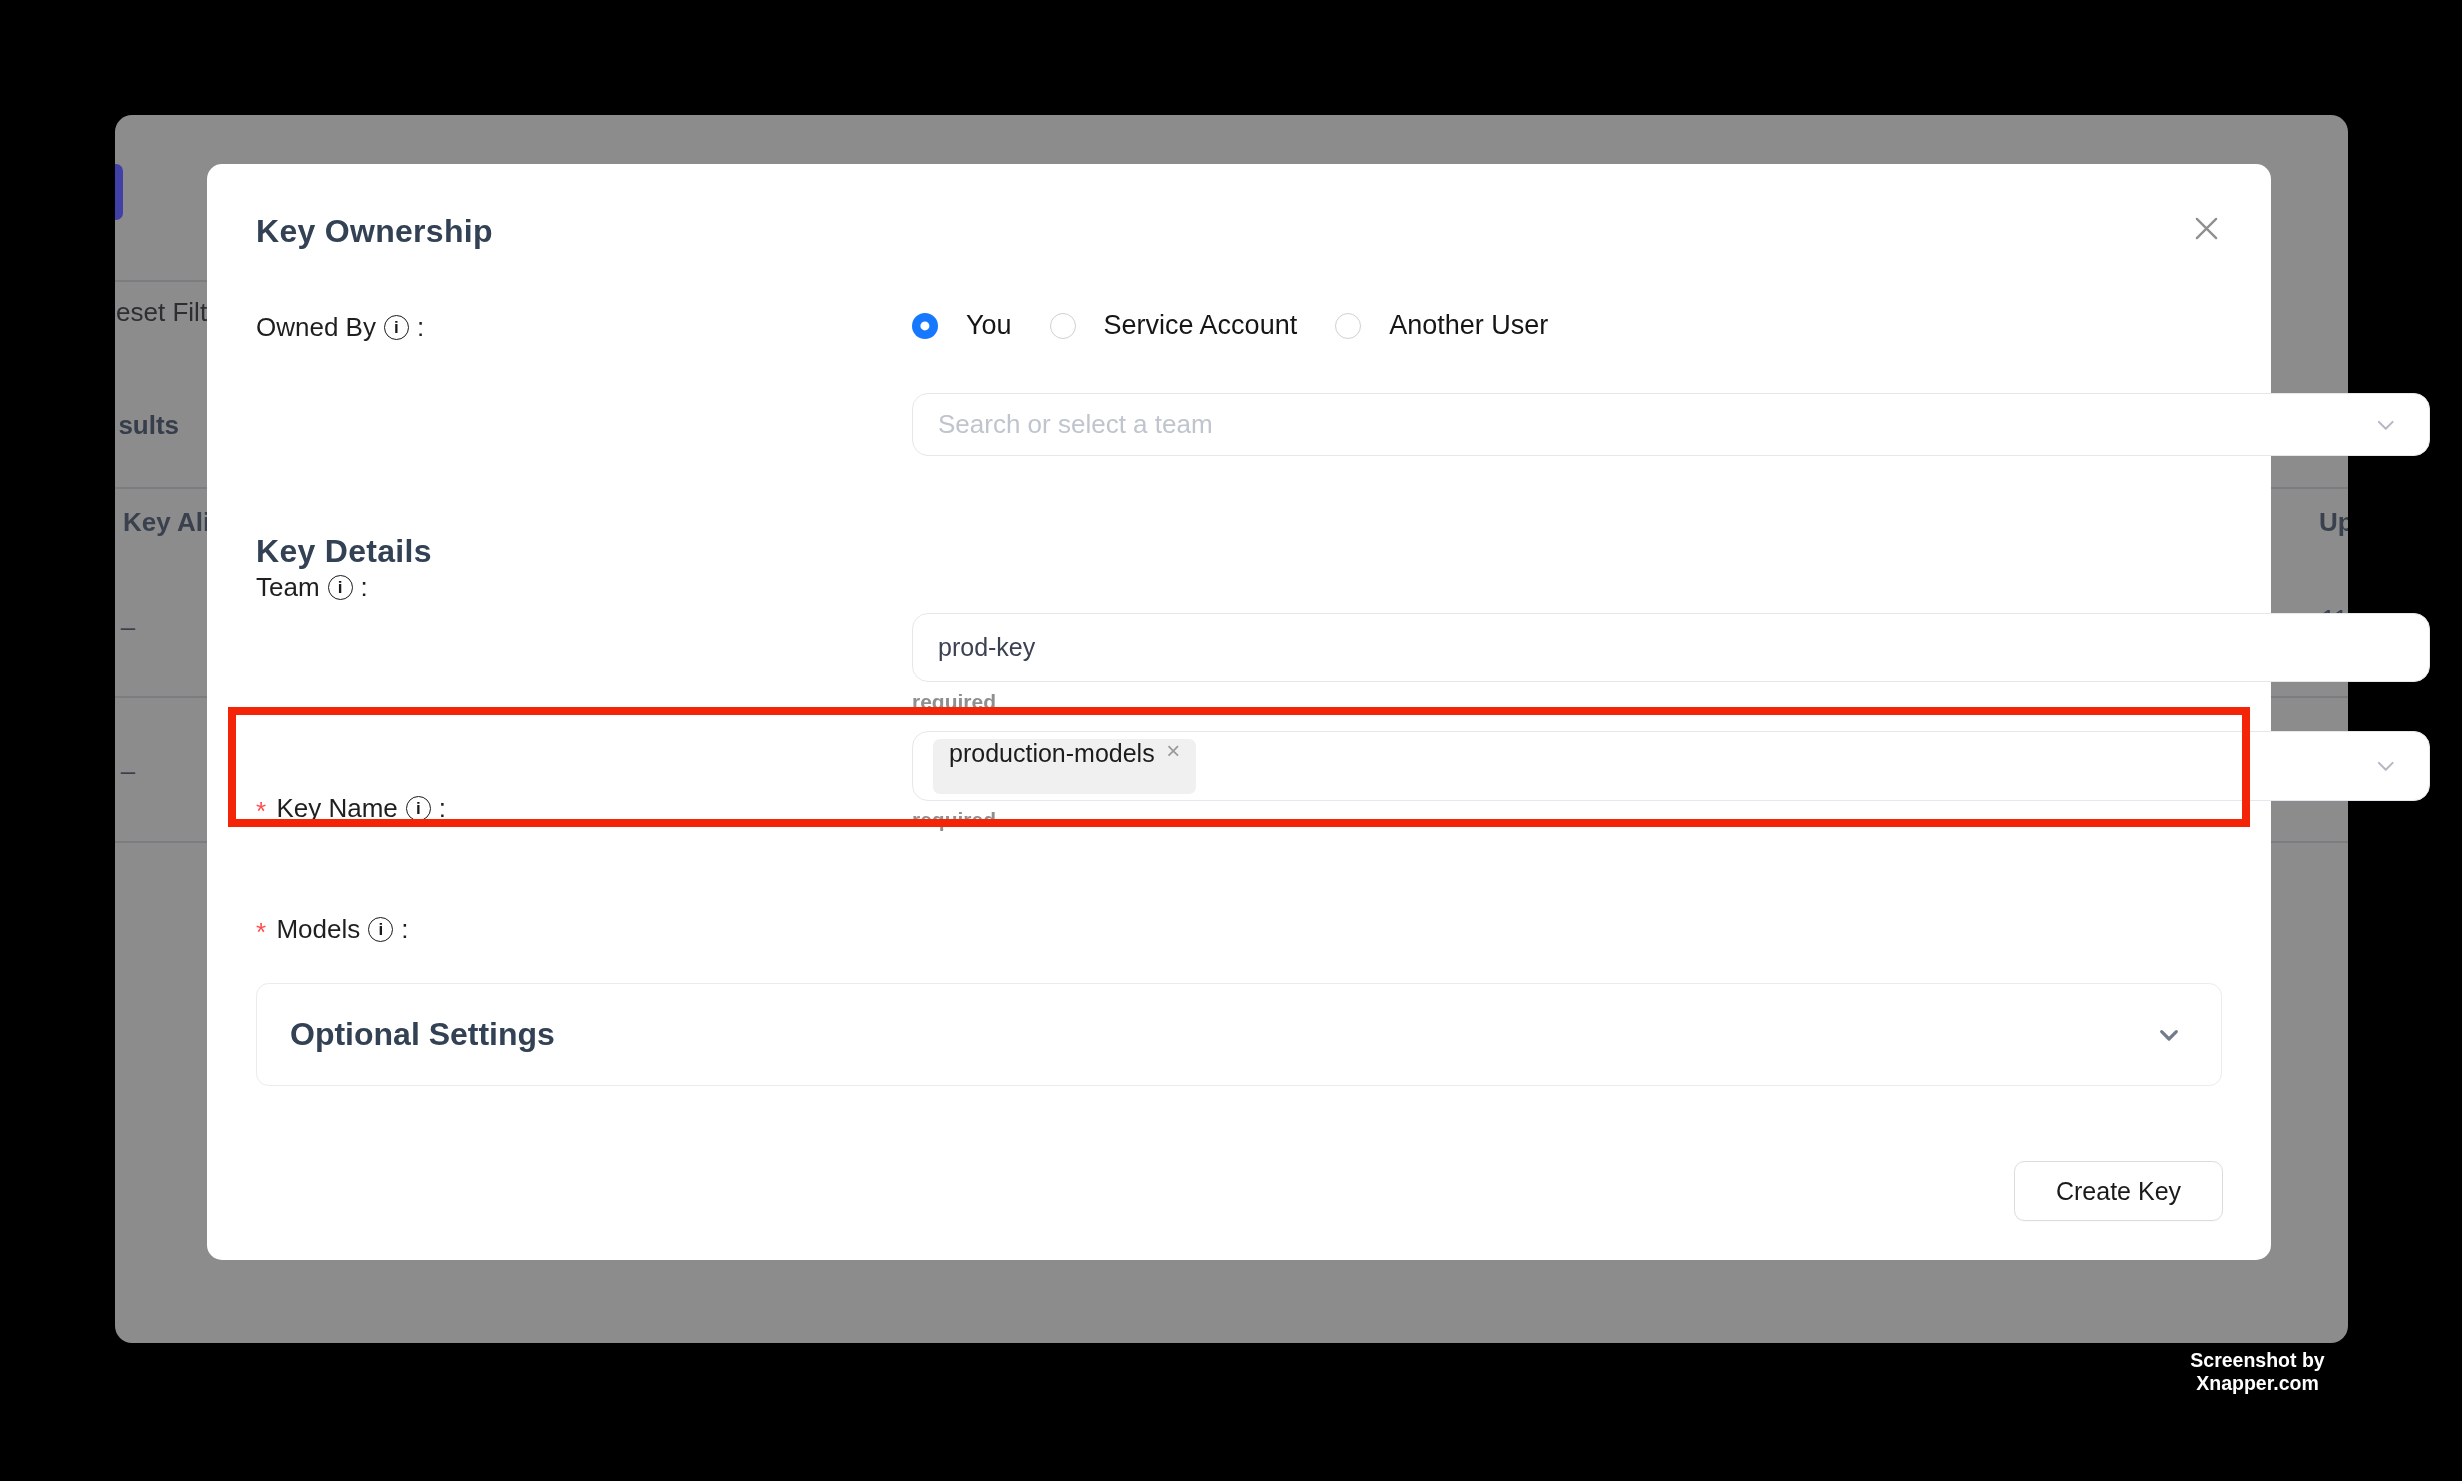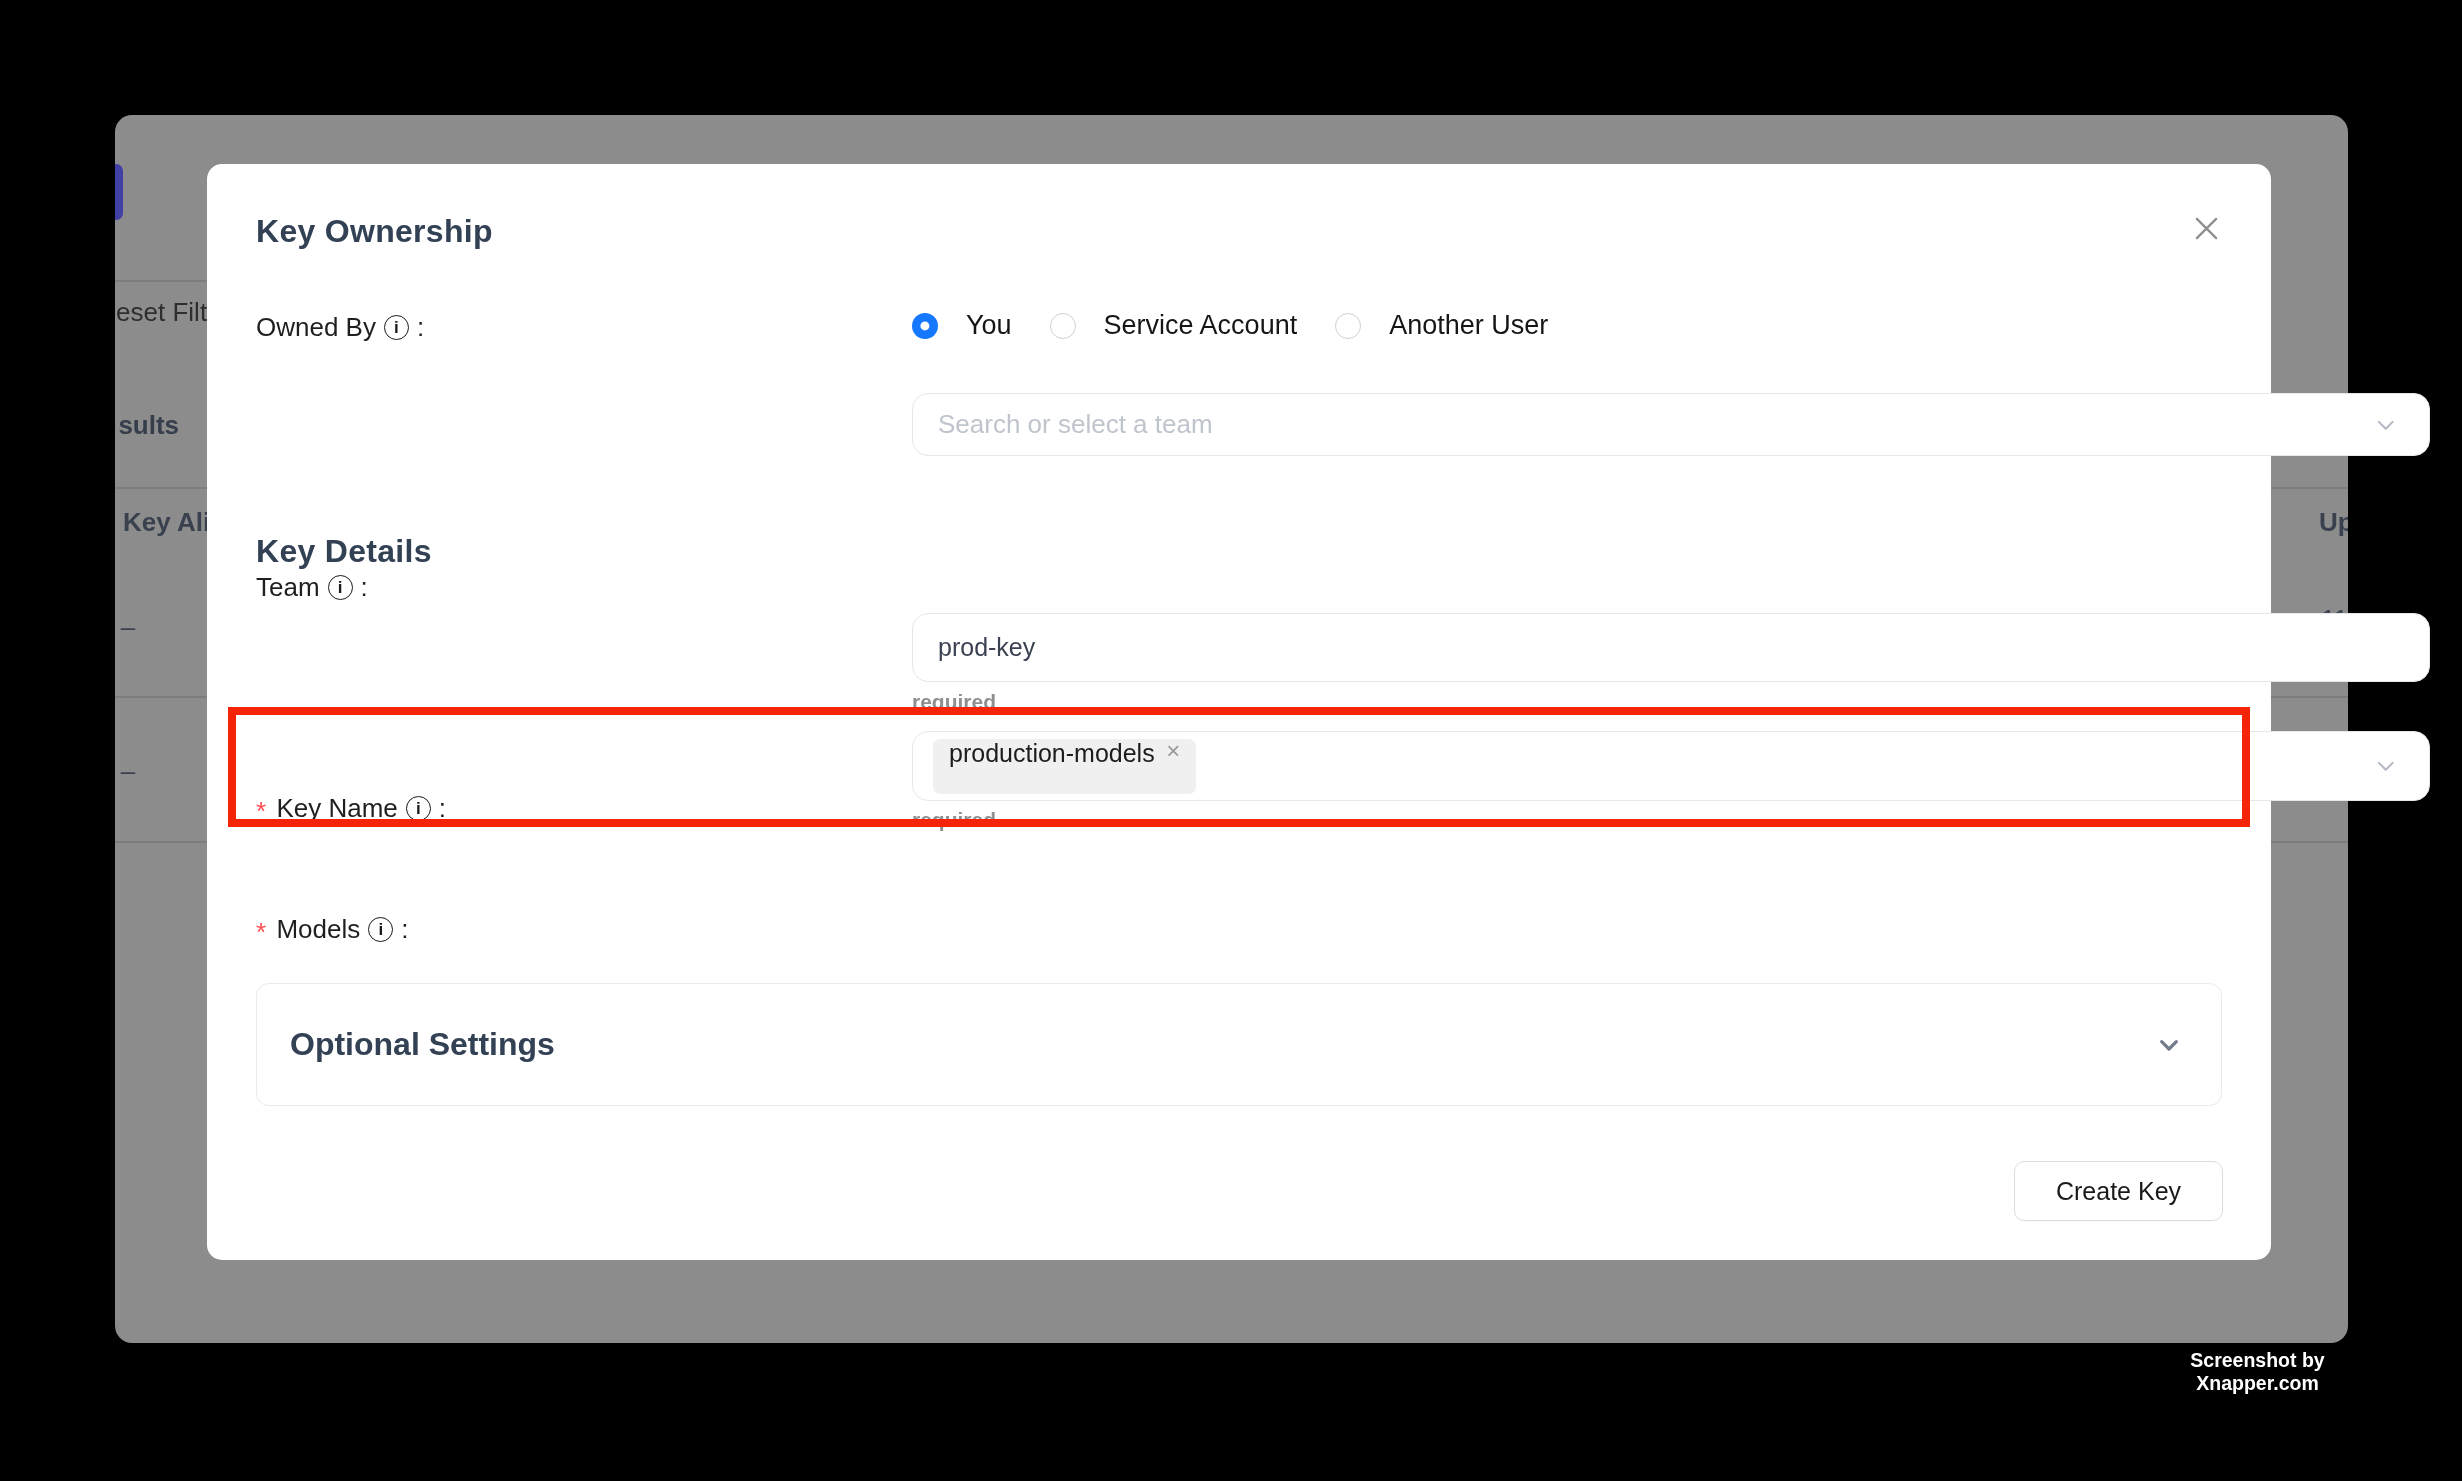--- a/index.html
+++ b/index.html
@@ -77,21 +77,21 @@
   }
   .required-msg { position:absolute; left:705px; font-size:21px; color:#8f8f8f;font-weight:bold; }
   .tag {
     margin-left:20px; height:55px; background:#f0f0f0; border-radius:6.9px;
     display:flex; align-items:flex-start; padding:0 16px; gap:11.5px;
   }
   .tag-text { font-size:25px; color:#1c1c1c; }
   .tag-close { font-size:24px; color:#9a9a9a; cursor:pointer; line-height:1; }
   
   .optional-box {
-    position:absolute; left:49px; top:819px; width:1966px; height:123px;
+    position:absolute; left:49px; top:819px; width:1966px; height:103px;
     border:1.7px solid #e9ebef; border-radius:12.6px; background:#fff;
     display:flex; align-items:center; cursor:pointer;
   }
   .optional-box .opt-title { font-size:32px; font-weight:700; color:#334155; margin-left:33px; }
   .optional-box .chevron { position:absolute; right:36px; }
   
   .create-btn {
     position:absolute; left:1807px; top:997px; width:209px; height:60px;
     background:#fff; border:1.7px solid #dcdcdc; border-radius:10.3px;
     font-size:25px; color:#1a1a1a; font-family:"Liberation Sans",sans-serif;

